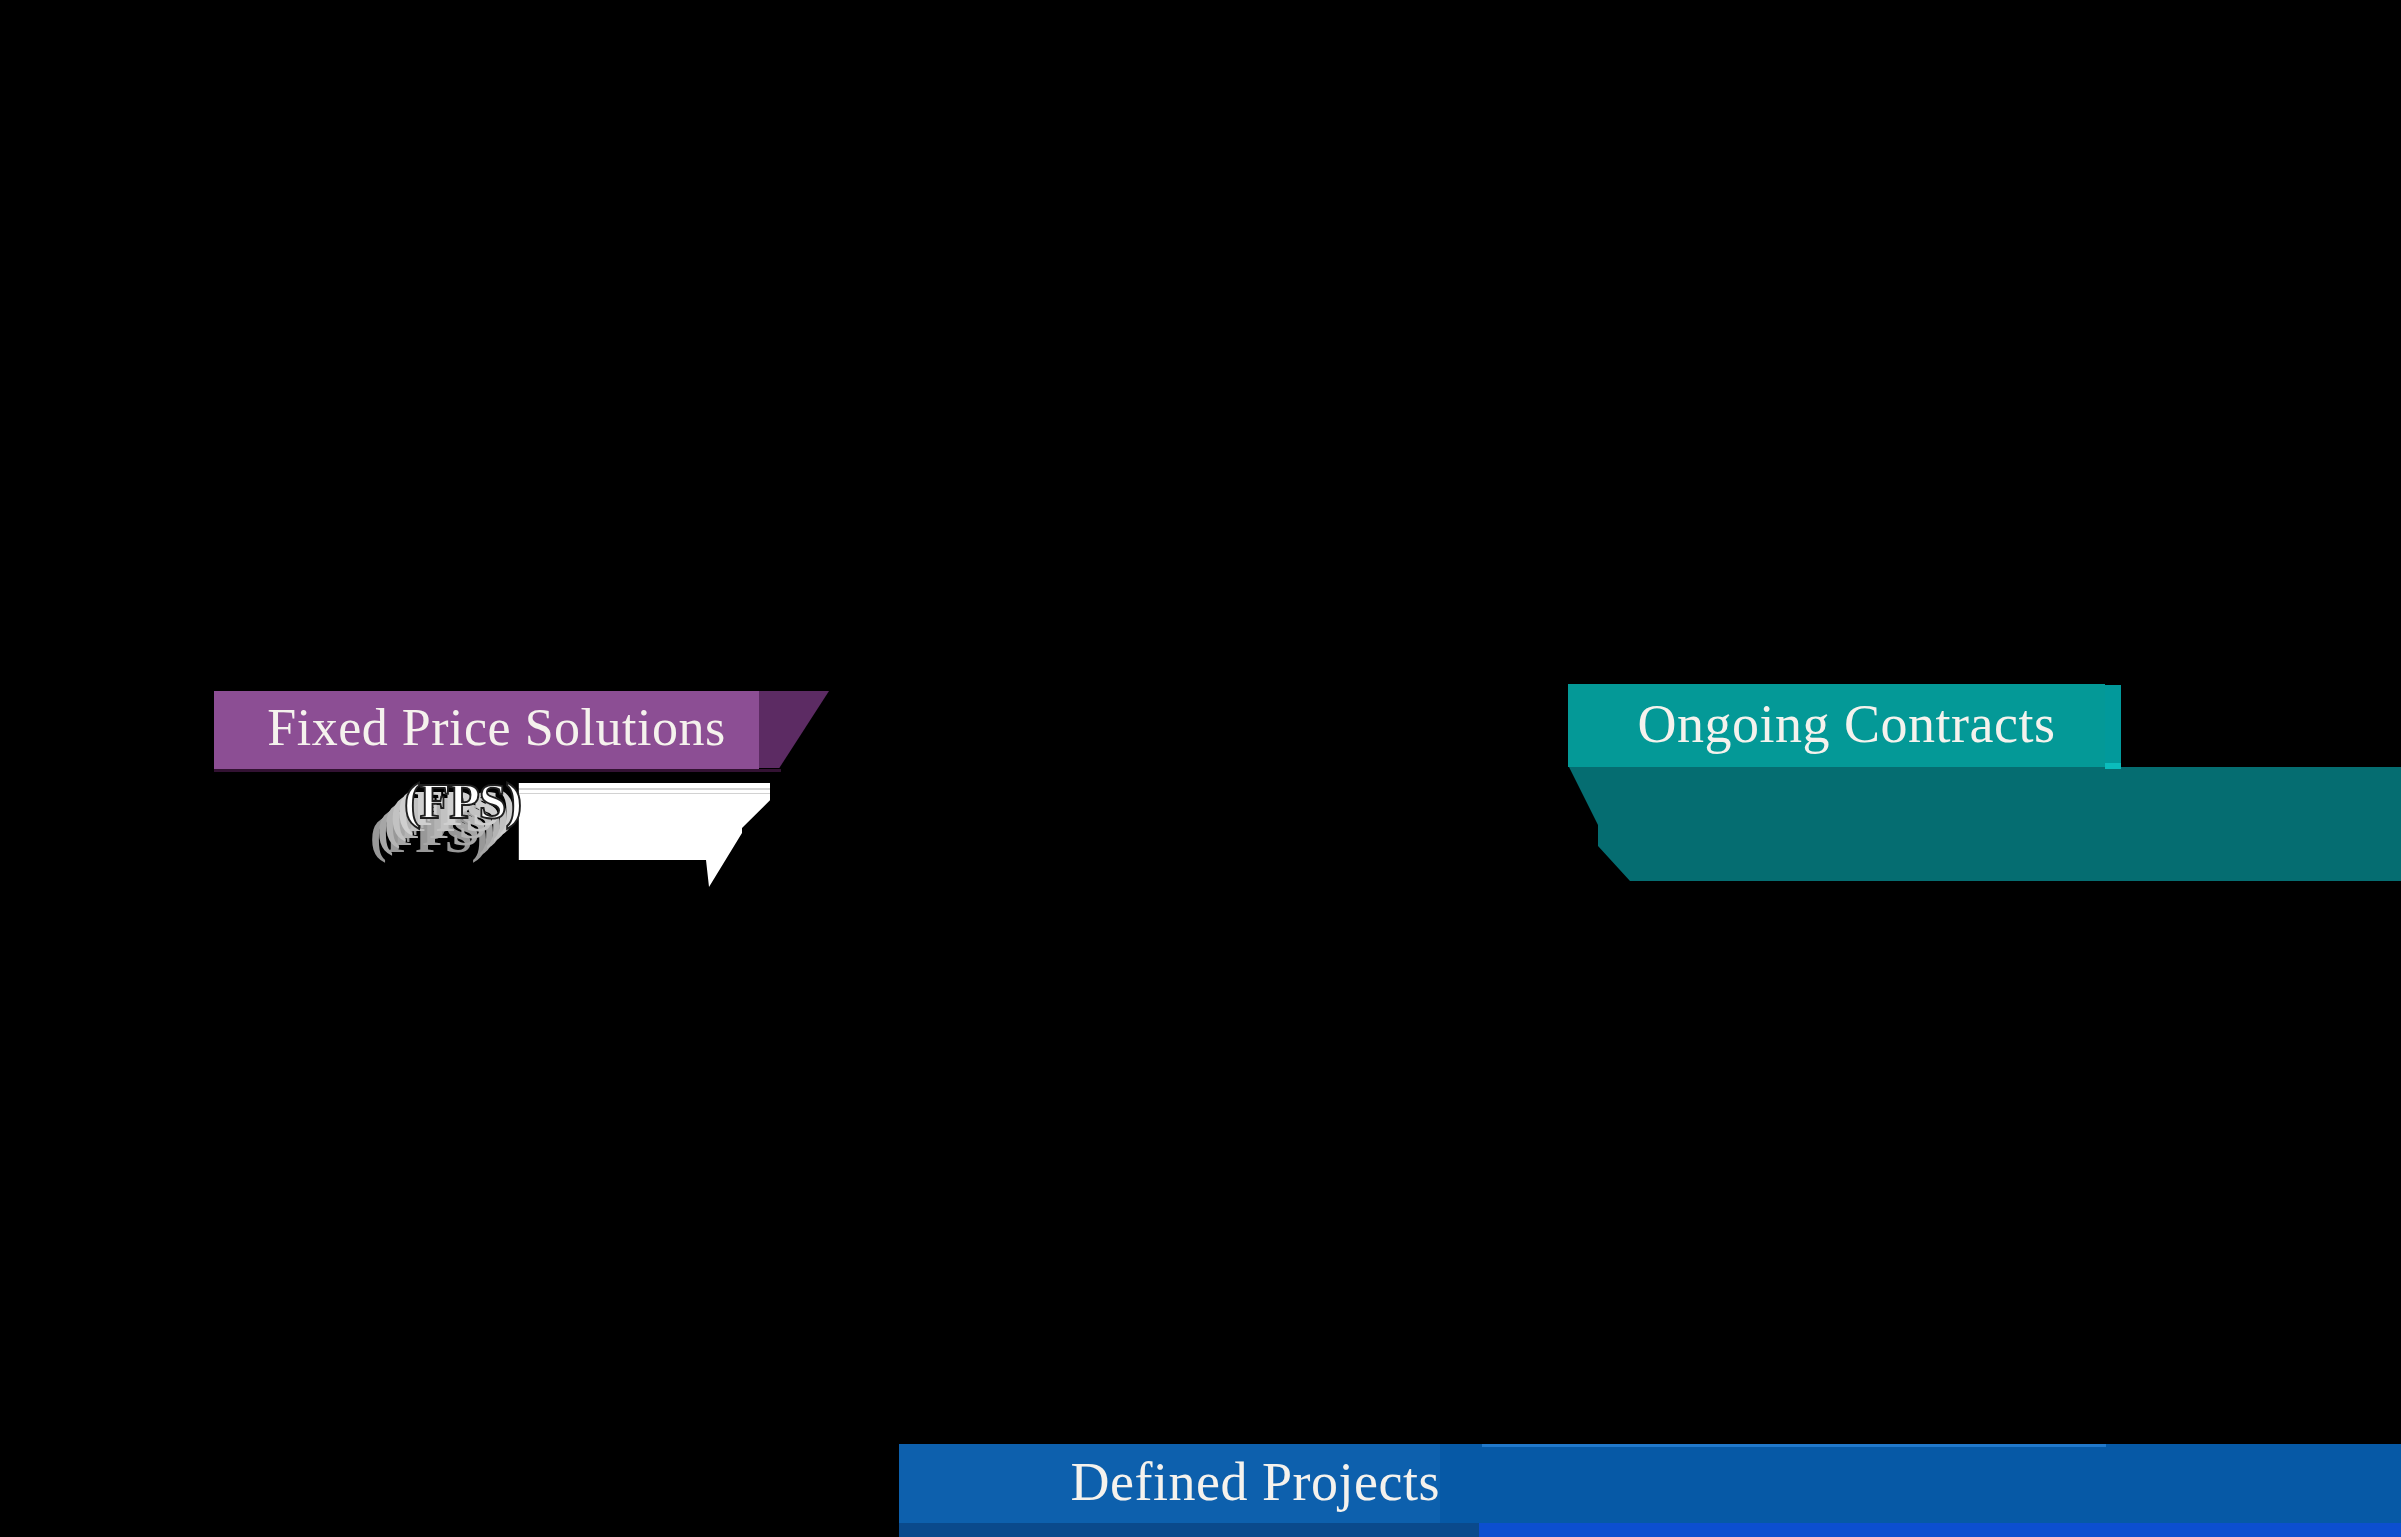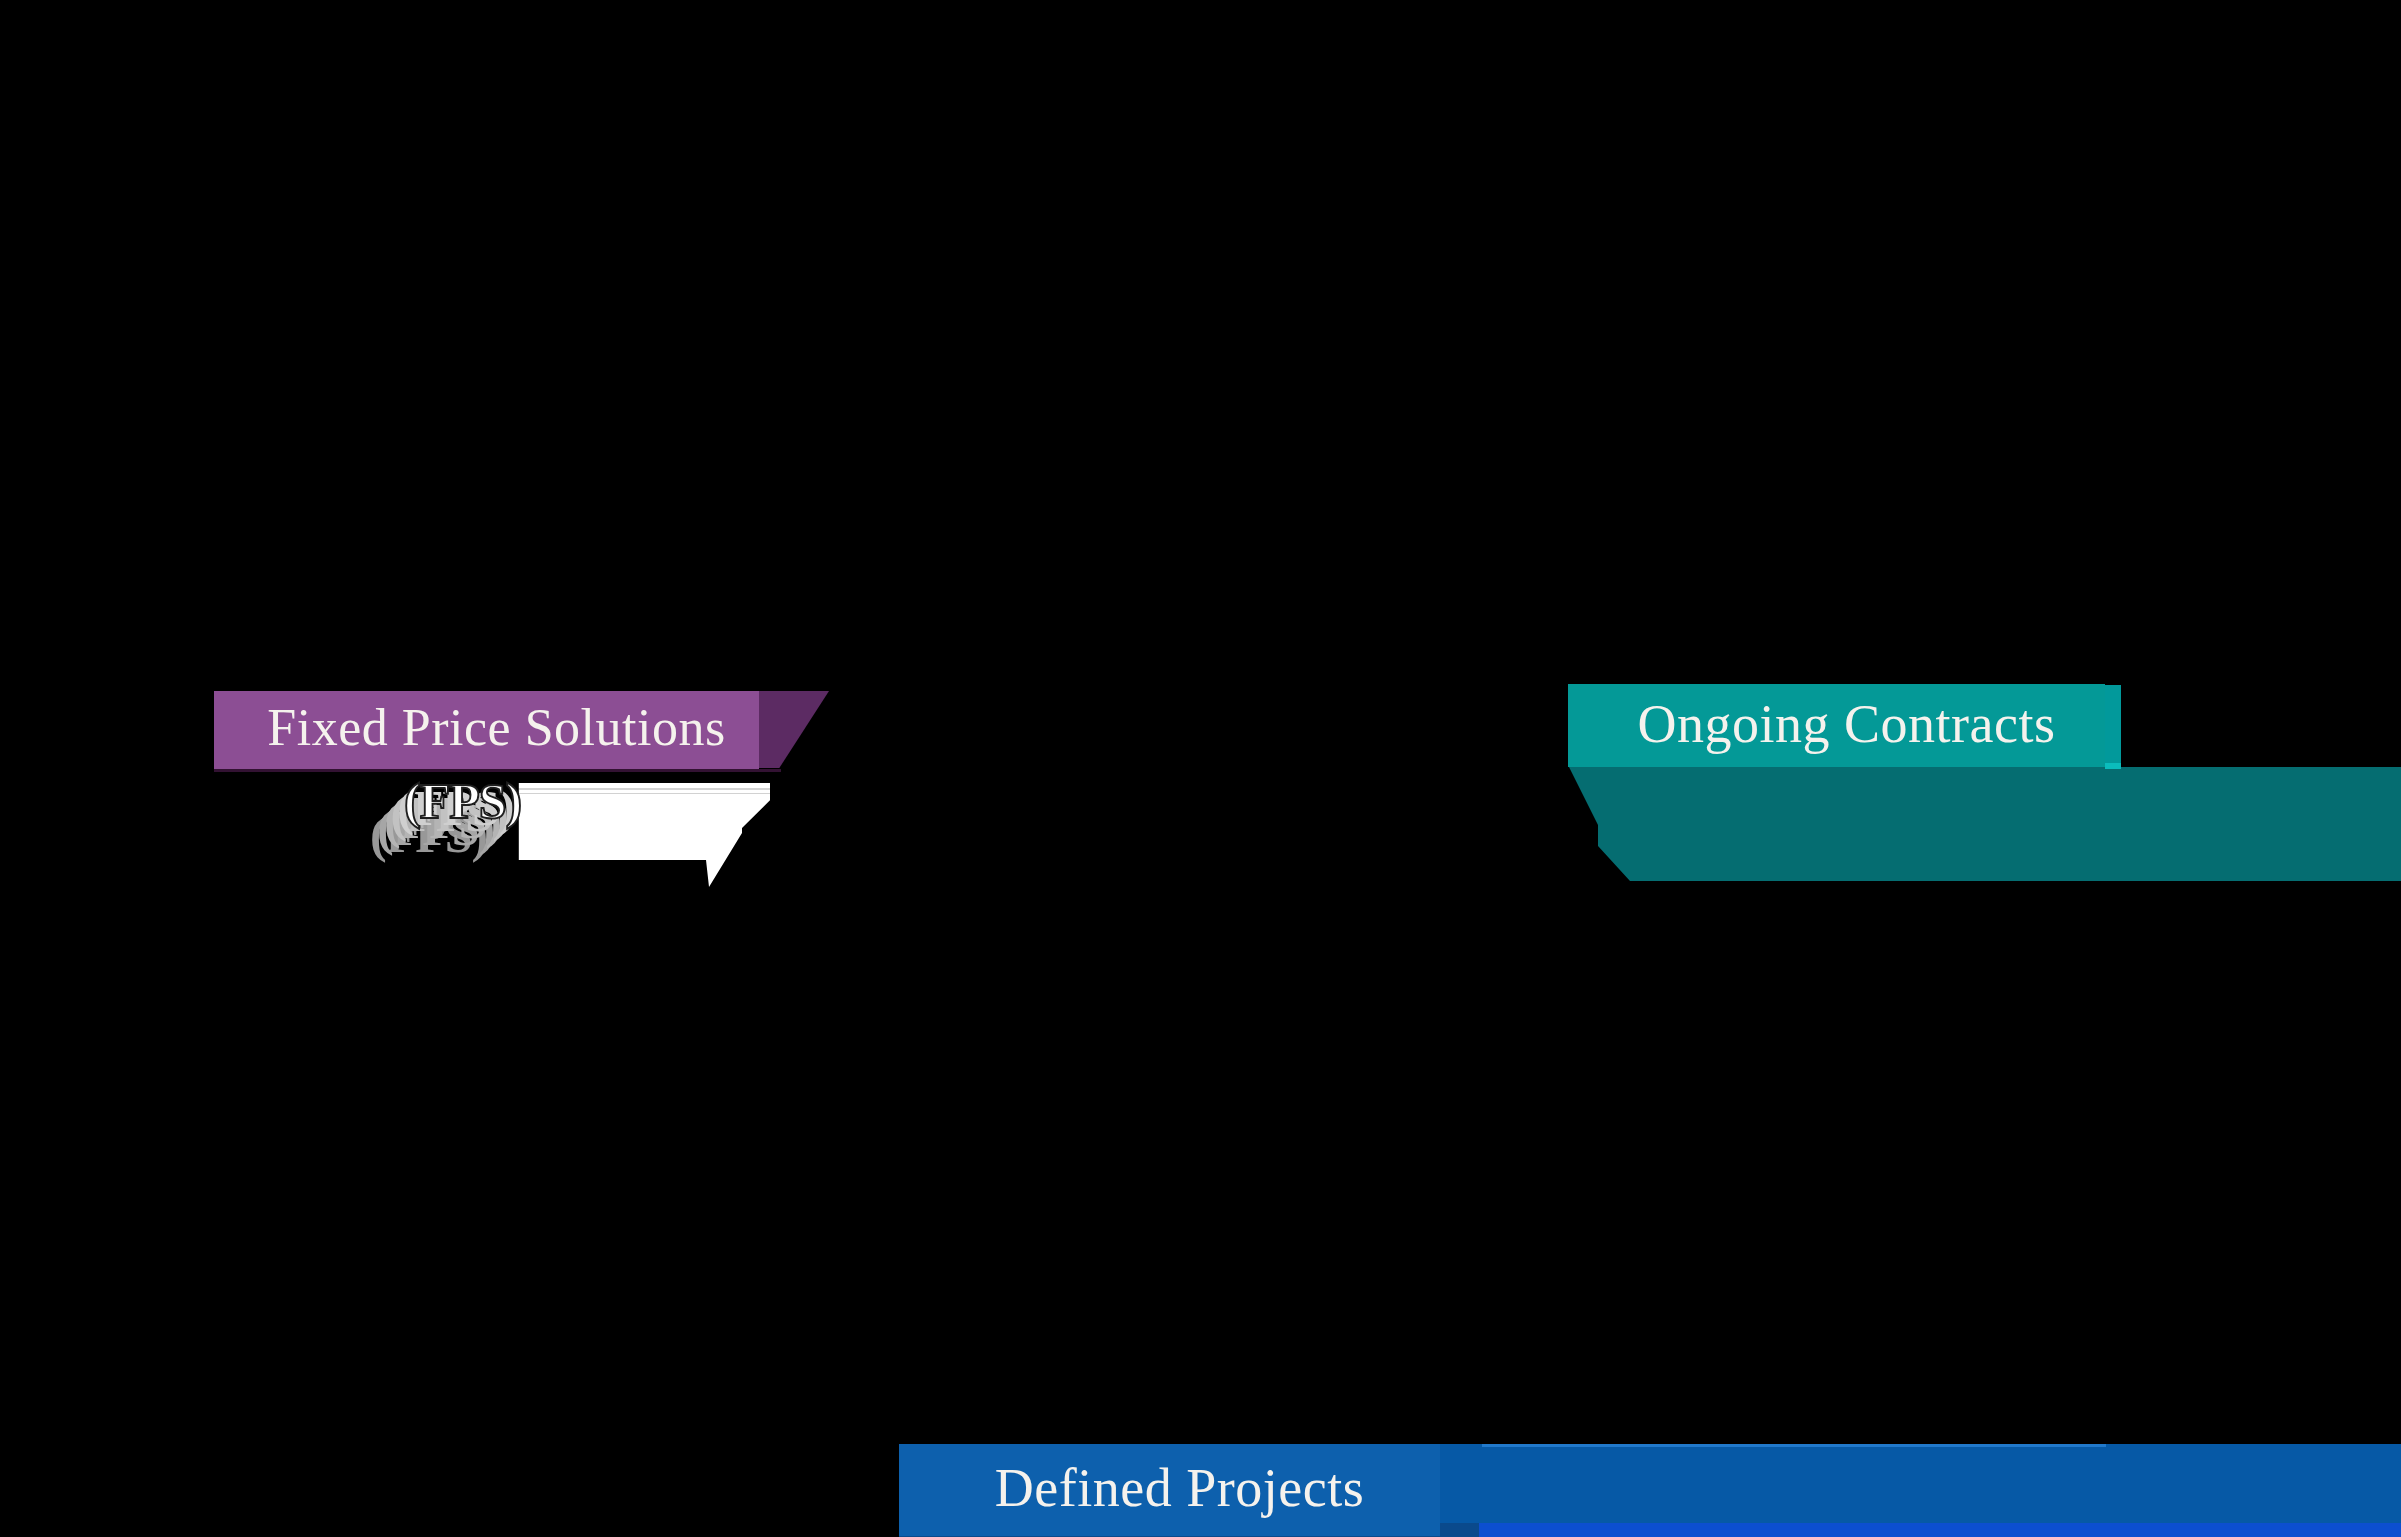--- a/index.html
+++ b/index.html
@@ -73,23 +73,23 @@
   }
   .teal-dark-band{
     left:1568px;top:767px;width:834px;height:114px;
     background:var(--c-teal_dark_band);
     clip-path:polygon(1px 0,834px 0,834px 114px,62px 114px,30px 79px,30px 58px);
     z-index:2;
   }
 
   
   .blue-banner{
-    left:899px;top:1444px;width:541px;height:92px;
+    left:899px;top:1444px;width:541px;height:79px;
     background:var(--c-blue_banner);
-    display:flex;align-items:center;justify-content:center;
+    display:flex;align-items:center;justify-content:flex-end;
     z-index:4;
     font-family:Liberation Serif, serif;
   }
   .blue-right-band{
     left:1440px;top:1444px;width:962px;height:79px;
     background:var(--c-blue_right_band);
     z-index:2;
   }
   .blue-top-line{
     left:1482px;top:1444px;width:624px;height:2.9px;

